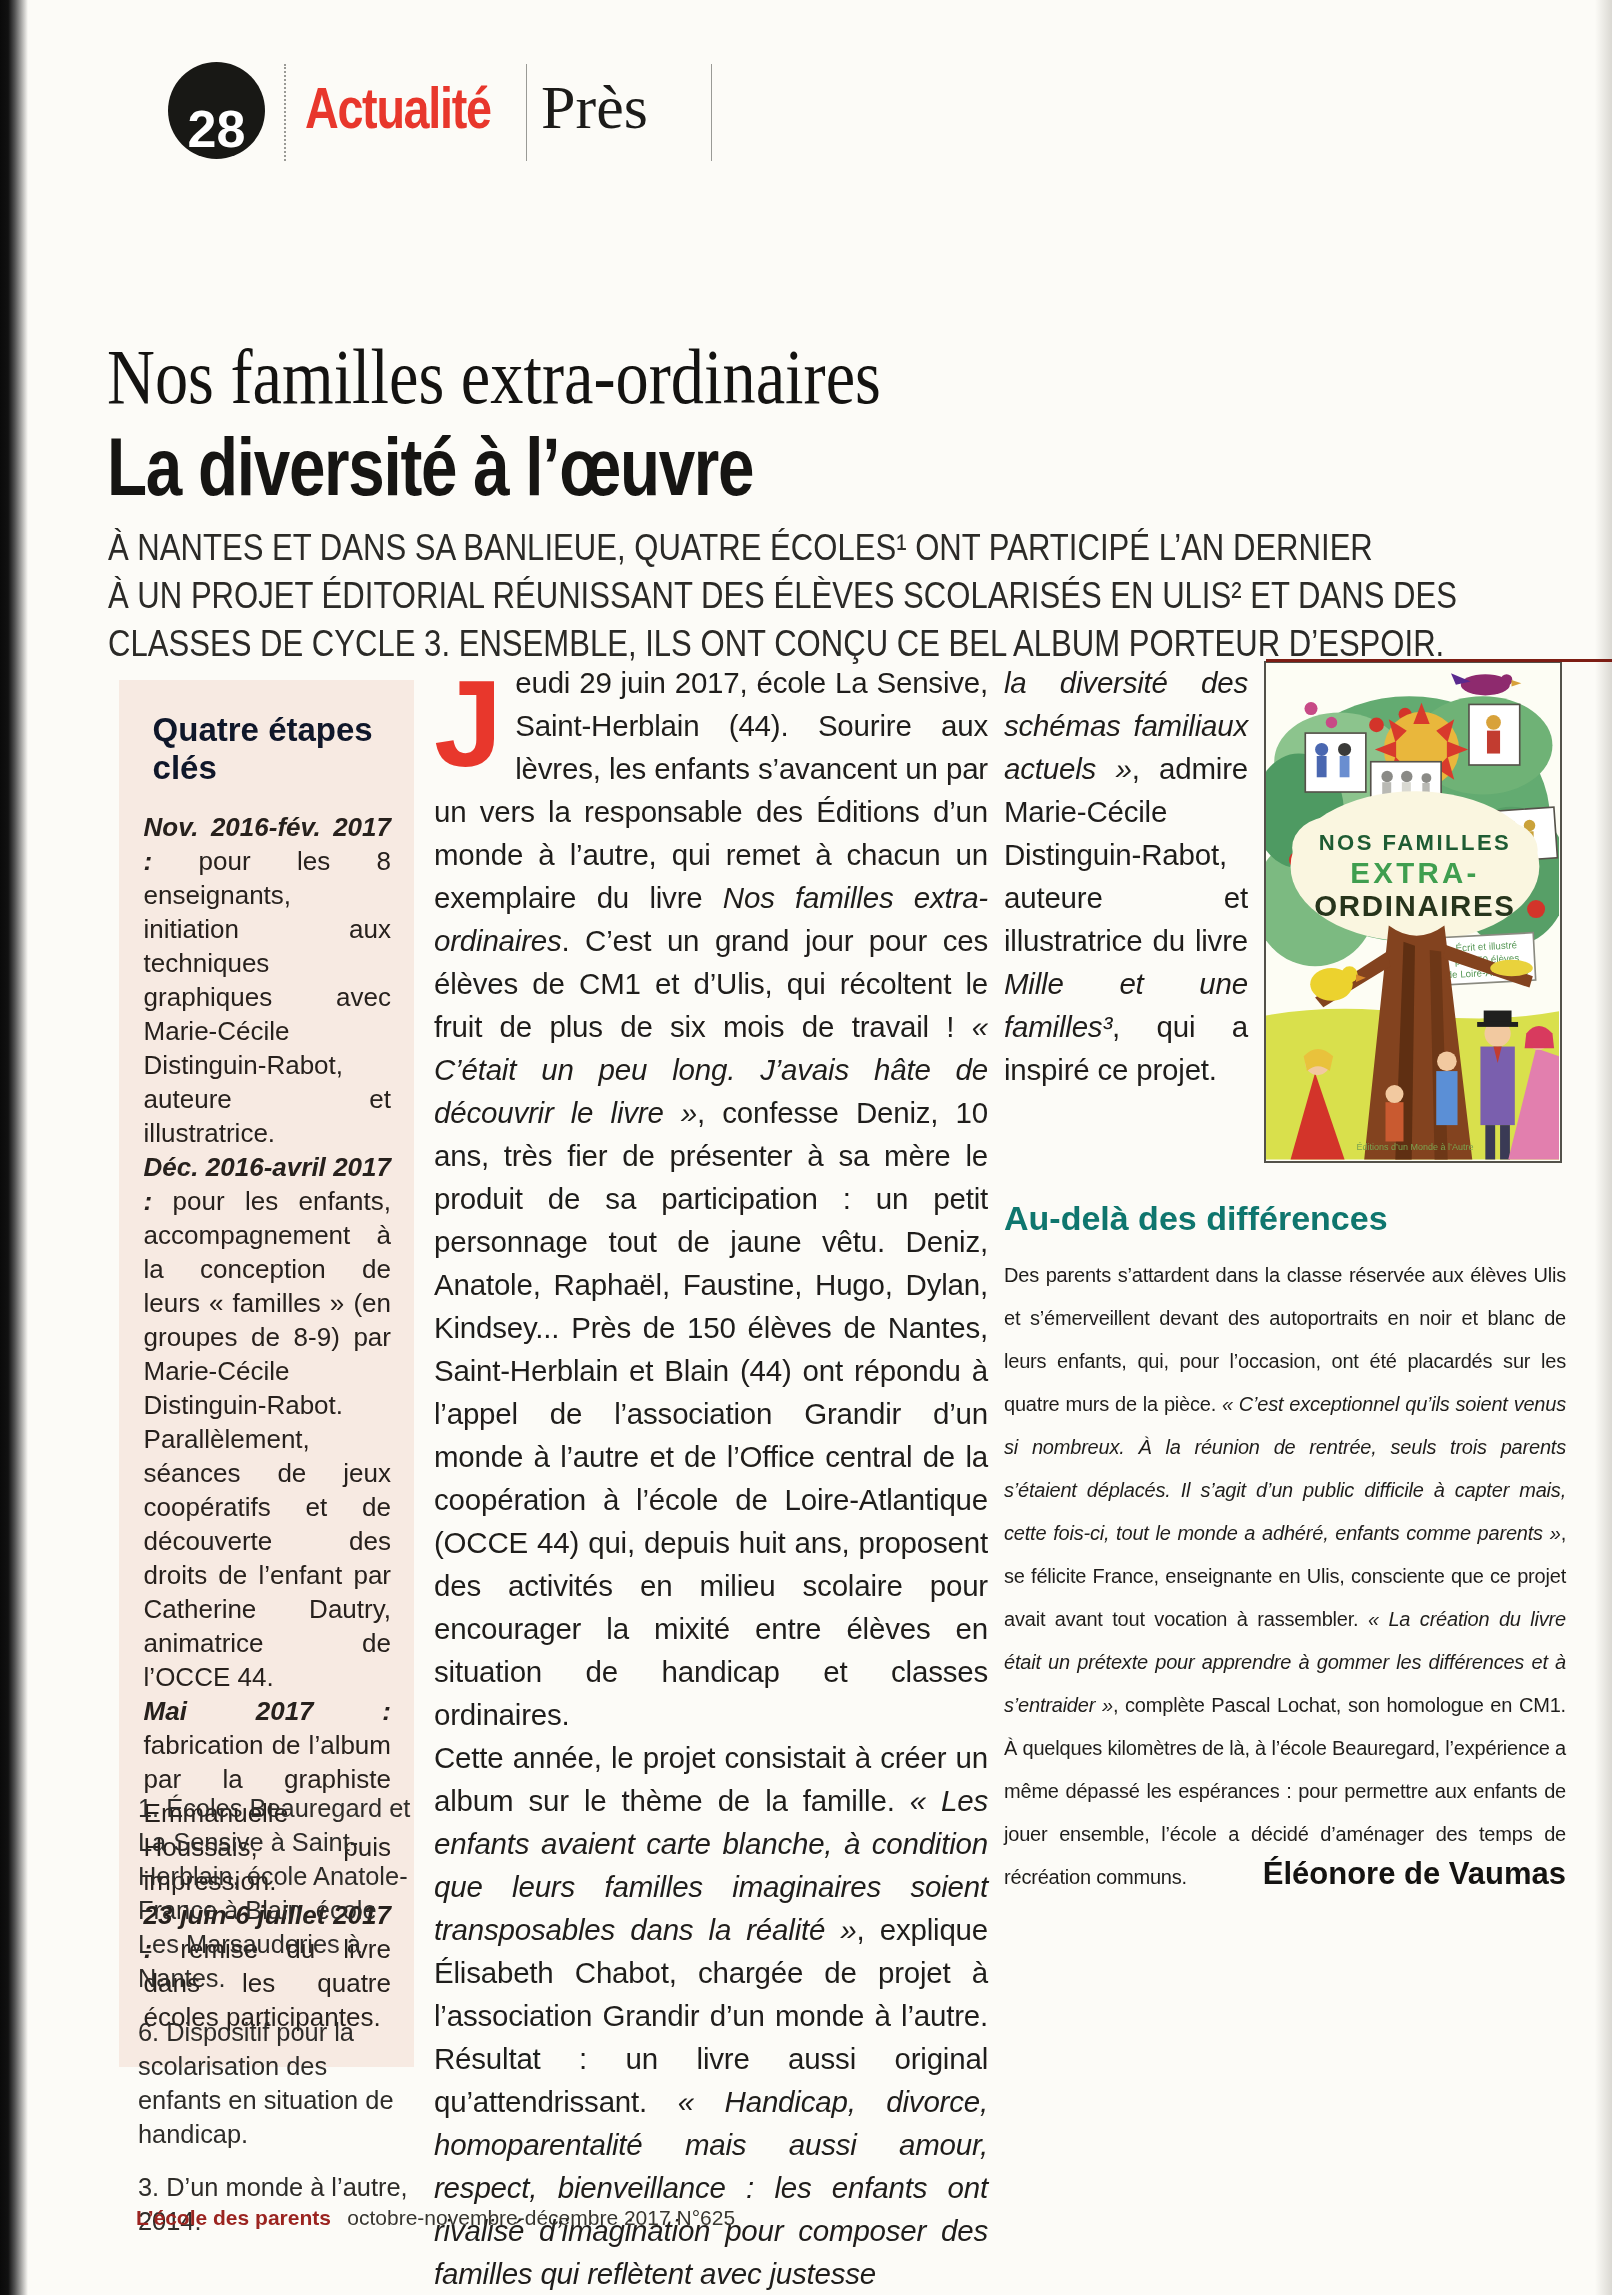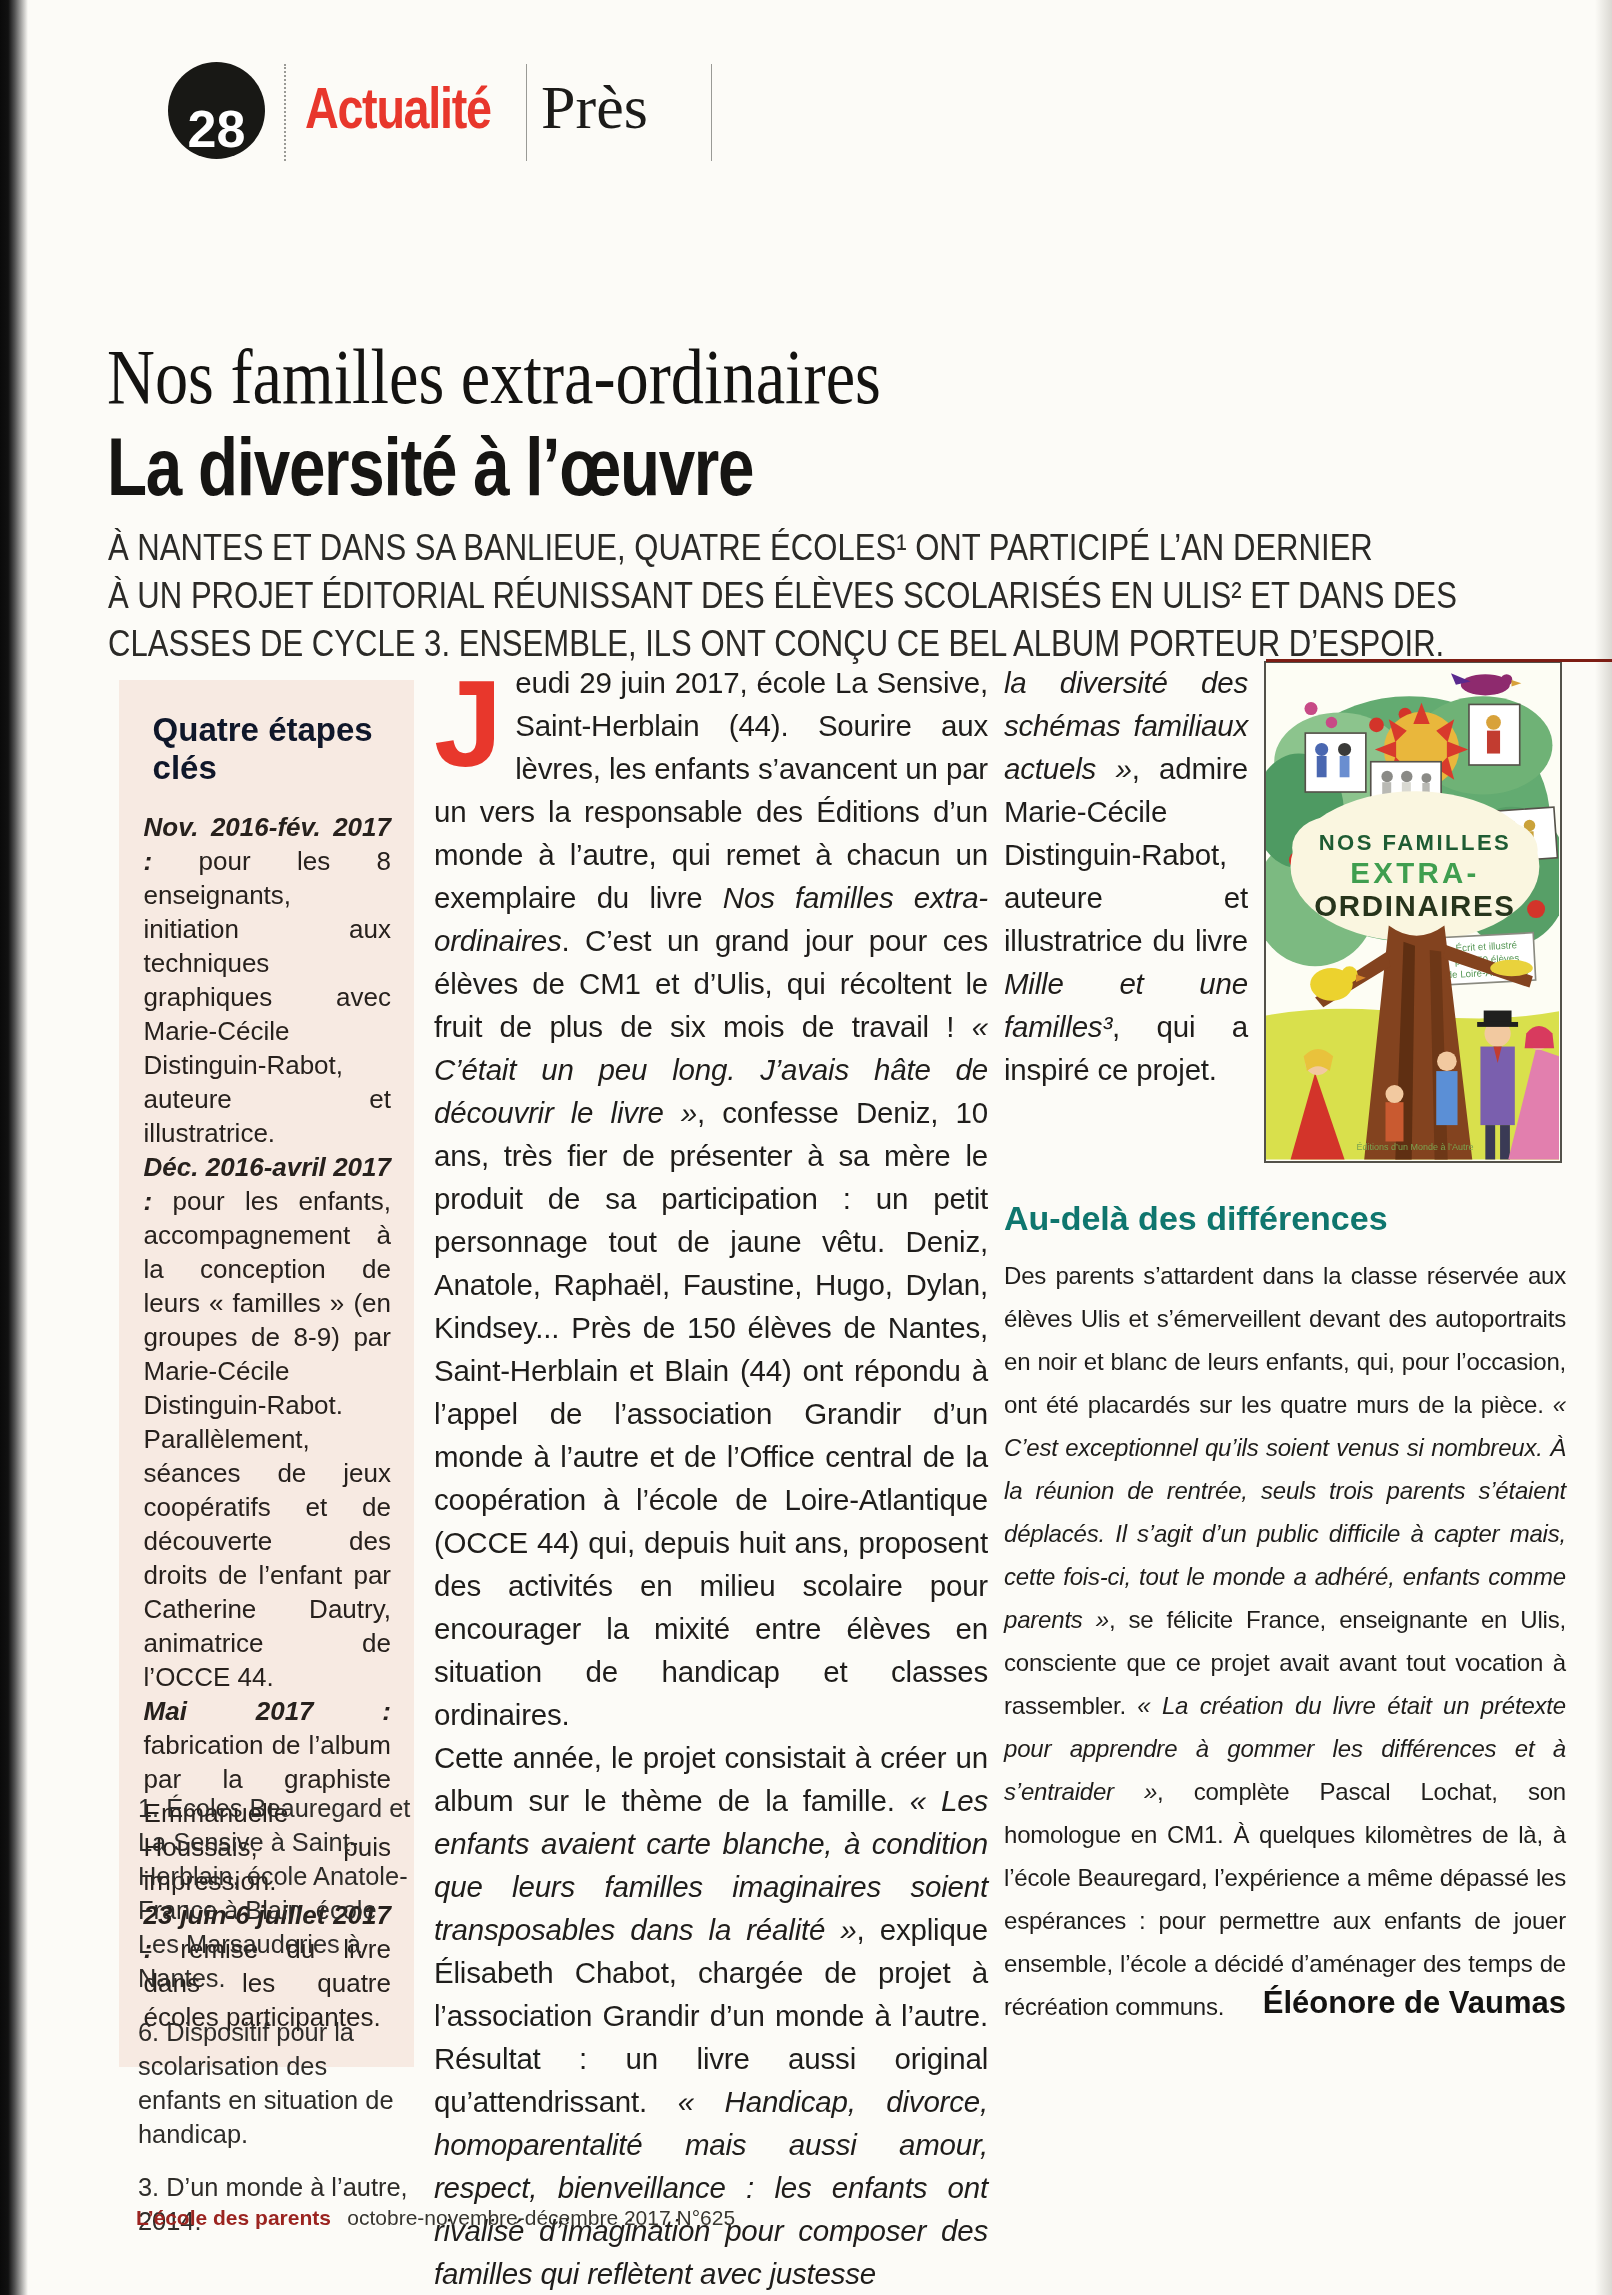--- a/index.html
+++ b/index.html
@@ -53,21 +53,21 @@
     margin:4.9px 13px 0 0;}
   .it{font-style:italic;}
 
   .col2{position:absolute;left:1004px;top:661px;width:562px;color:#1f1d1b;}
   .col2-toprow{display:flex;gap:16.4px;}
   .col2-toptext{width:244px;font-size:29.5px;line-height:43px;text-align:justify;letter-spacing:-0.2px;}
   .cover-wrap{width:298px;height:502px;border:2.5px solid #53514a;box-sizing:border-box;background:#fdfdf6;flex:none;}
   .cover-rule{position:absolute;left:1266px;top:659px;width:347px;height:3.3px;background:#7d1d14;}
 
   .section-heading{margin:36px 0 16.4px 0;font-size:34px;font-weight:bold;color:#0f766e;}
-  .col2-body{font-size:24px;line-height:43px;text-align:justify;letter-spacing:-0.2px;margin-top:7px;}
+  .col2-body{font-size:20px;line-height:43px;text-align:justify;letter-spacing:-0.2px;margin-top:7px;}
   .byline{text-align:right;font-size:31px;font-weight:bold;color:#141311;margin-top:-43px;}
 
   
   .footer{position:absolute;left:136px;top:2206px;font-size:21px;display:flex;gap:16.4px;align-items:flex-start;}
   .footer .mag{color:#9b2420;font-weight:bold;}
   .footer .issue{color:#37352f;}
 </style>
 </head>
 <body>
 

